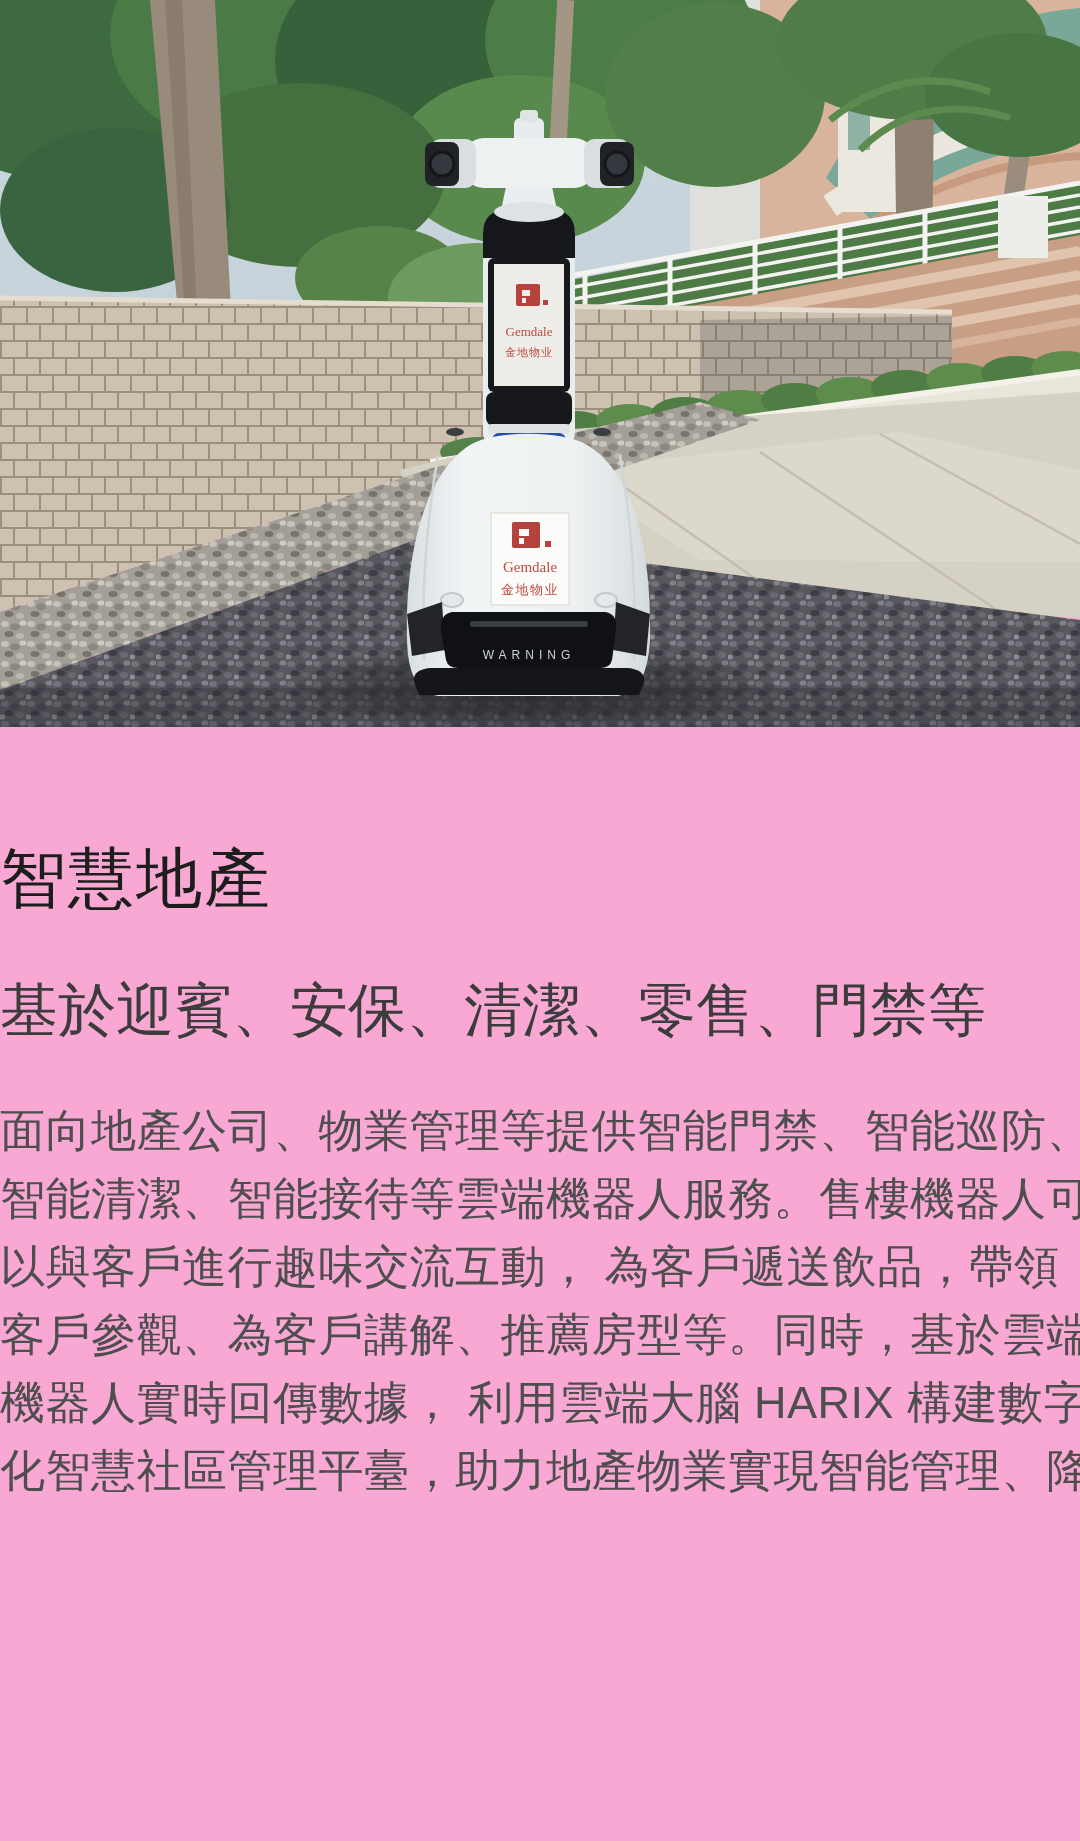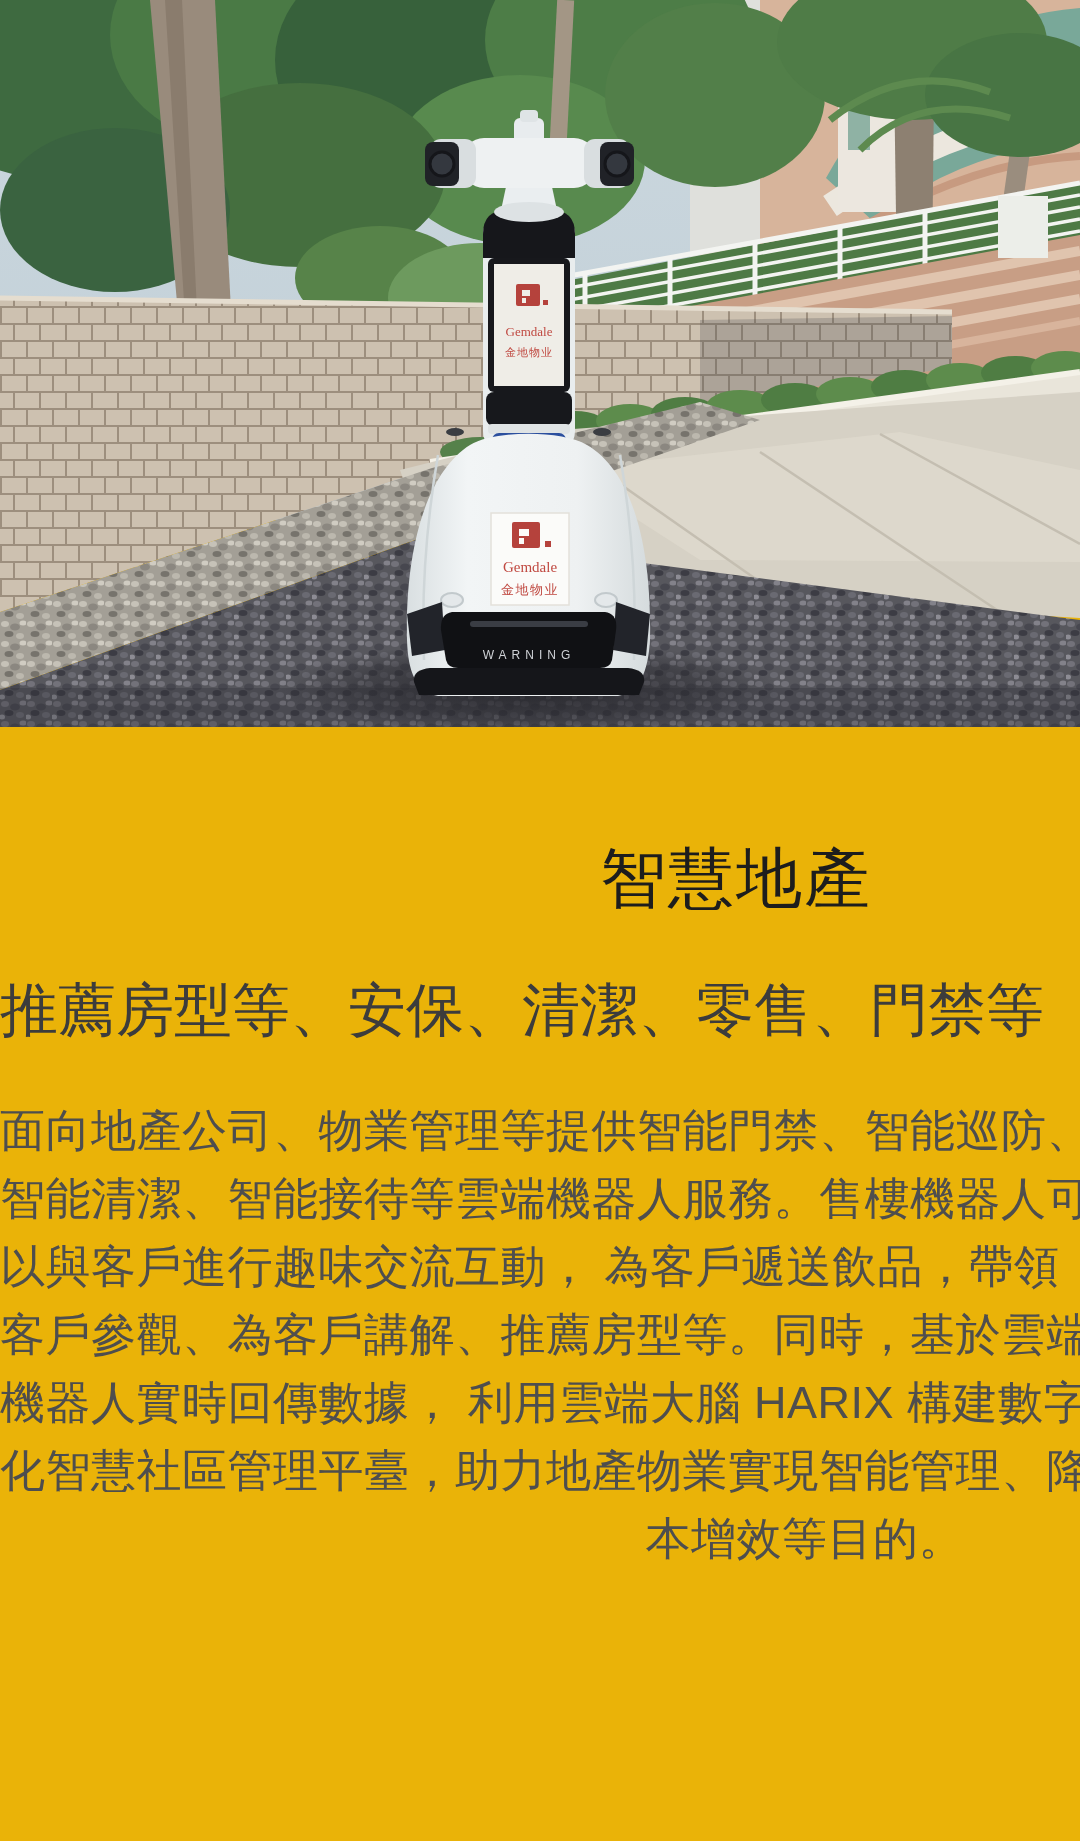--- a/index.html
+++ b/index.html
@@ -1,20 +1,20 @@
 <!DOCTYPE html>
 <html><head>
 <meta charset="utf-8">
 <style>
   html,body{margin:0;padding:0;background:#ffffff;}
   body{width:1080px;font-family:"Liberation Sans","DejaVu Sans",sans-serif;}
-  .page{width:1080px;height:1841px;background:#eab308;overflow:hidden;}
+  .page{width:1080px;height:1841px;background:#f9a8d4;overflow:hidden;}
   .hero{width:1080px;height:727px;display:block;}
   .hero svg{display:block;}
-  .content{width:872px;text-align:right;}
+  .content{width:872px;text-align:left;}
   .title{margin-top:116px;font-size:66px;line-height:70px;font-weight:500;color:#1d1d1d;letter-spacing:2px;}
   .subtitle{margin-top:54px;color:#3c3c3c;font-size:58px;line-height:86px;font-weight:400;}
   .bodytext{margin:44px auto 0 auto;width:964px;color:#4e4e4e;font-size:45px;line-height:68px;font-weight:400;}
   .line{white-space:nowrap;}
   .bodytext .line{letter-spacing:0.5px;}
 </style>
 </head>
 <body>
 
 <div class="page">
@@ -240,27 +240,26 @@
           </g>
         </g>
       </g>
     </svg>
   </div>
 
   <div class="content">
     <h1 class="title">智慧地產</h1>
 
     <div class="subtitle">
-      <div class="line">推薦房型等、安保、清潔、零售、門禁等</div>
+      <div class="line">基於迎賓、安保、清潔、零售、門禁等</div>
     </div>
 
     <div class="bodytext">
       <div class="line">面向地產公司、物業管理等提供智能門禁、智能巡防、</div>
       <div class="line">智能清潔、智能接待等雲端機器人服務。售樓機器人可</div>
       <div class="line">以與客戶進行趣味交流互動， 為客戶遞送飲品，帶領</div>
       <div class="line">客戶參觀、為客戶講解、推薦房型等。同時，基於雲端</div>
       <div class="line">機器人實時回傳數據， 利用雲端大腦 HARIX 構建數字</div>
       <div class="line">化智慧社區管理平臺，助力地產物業實現智能管理、降</div>
-      <div class="line">本增效等目的。</div>
     </div>
   </div>
 
 </div>
 
 </body></html>

